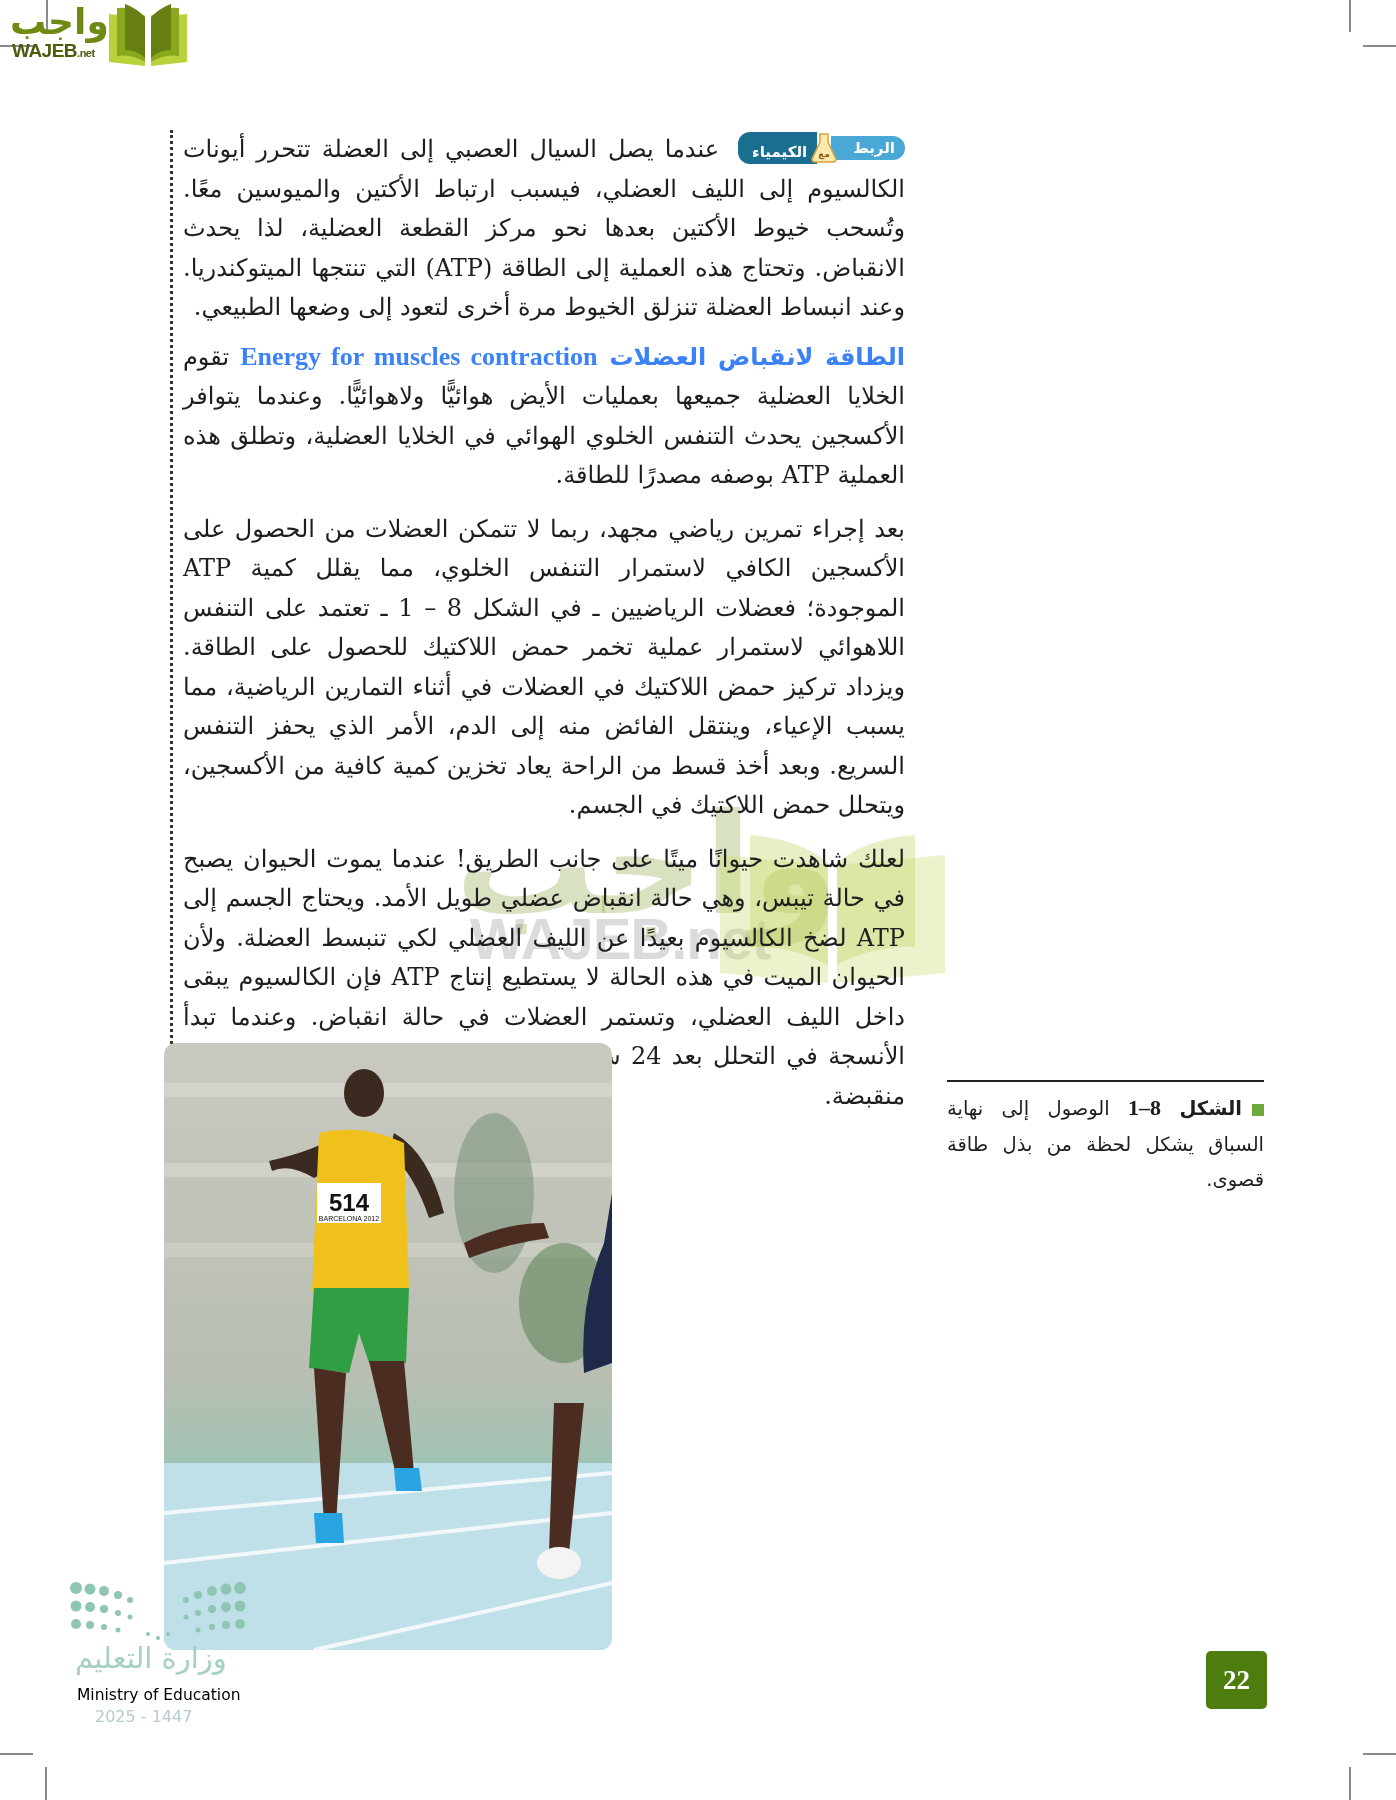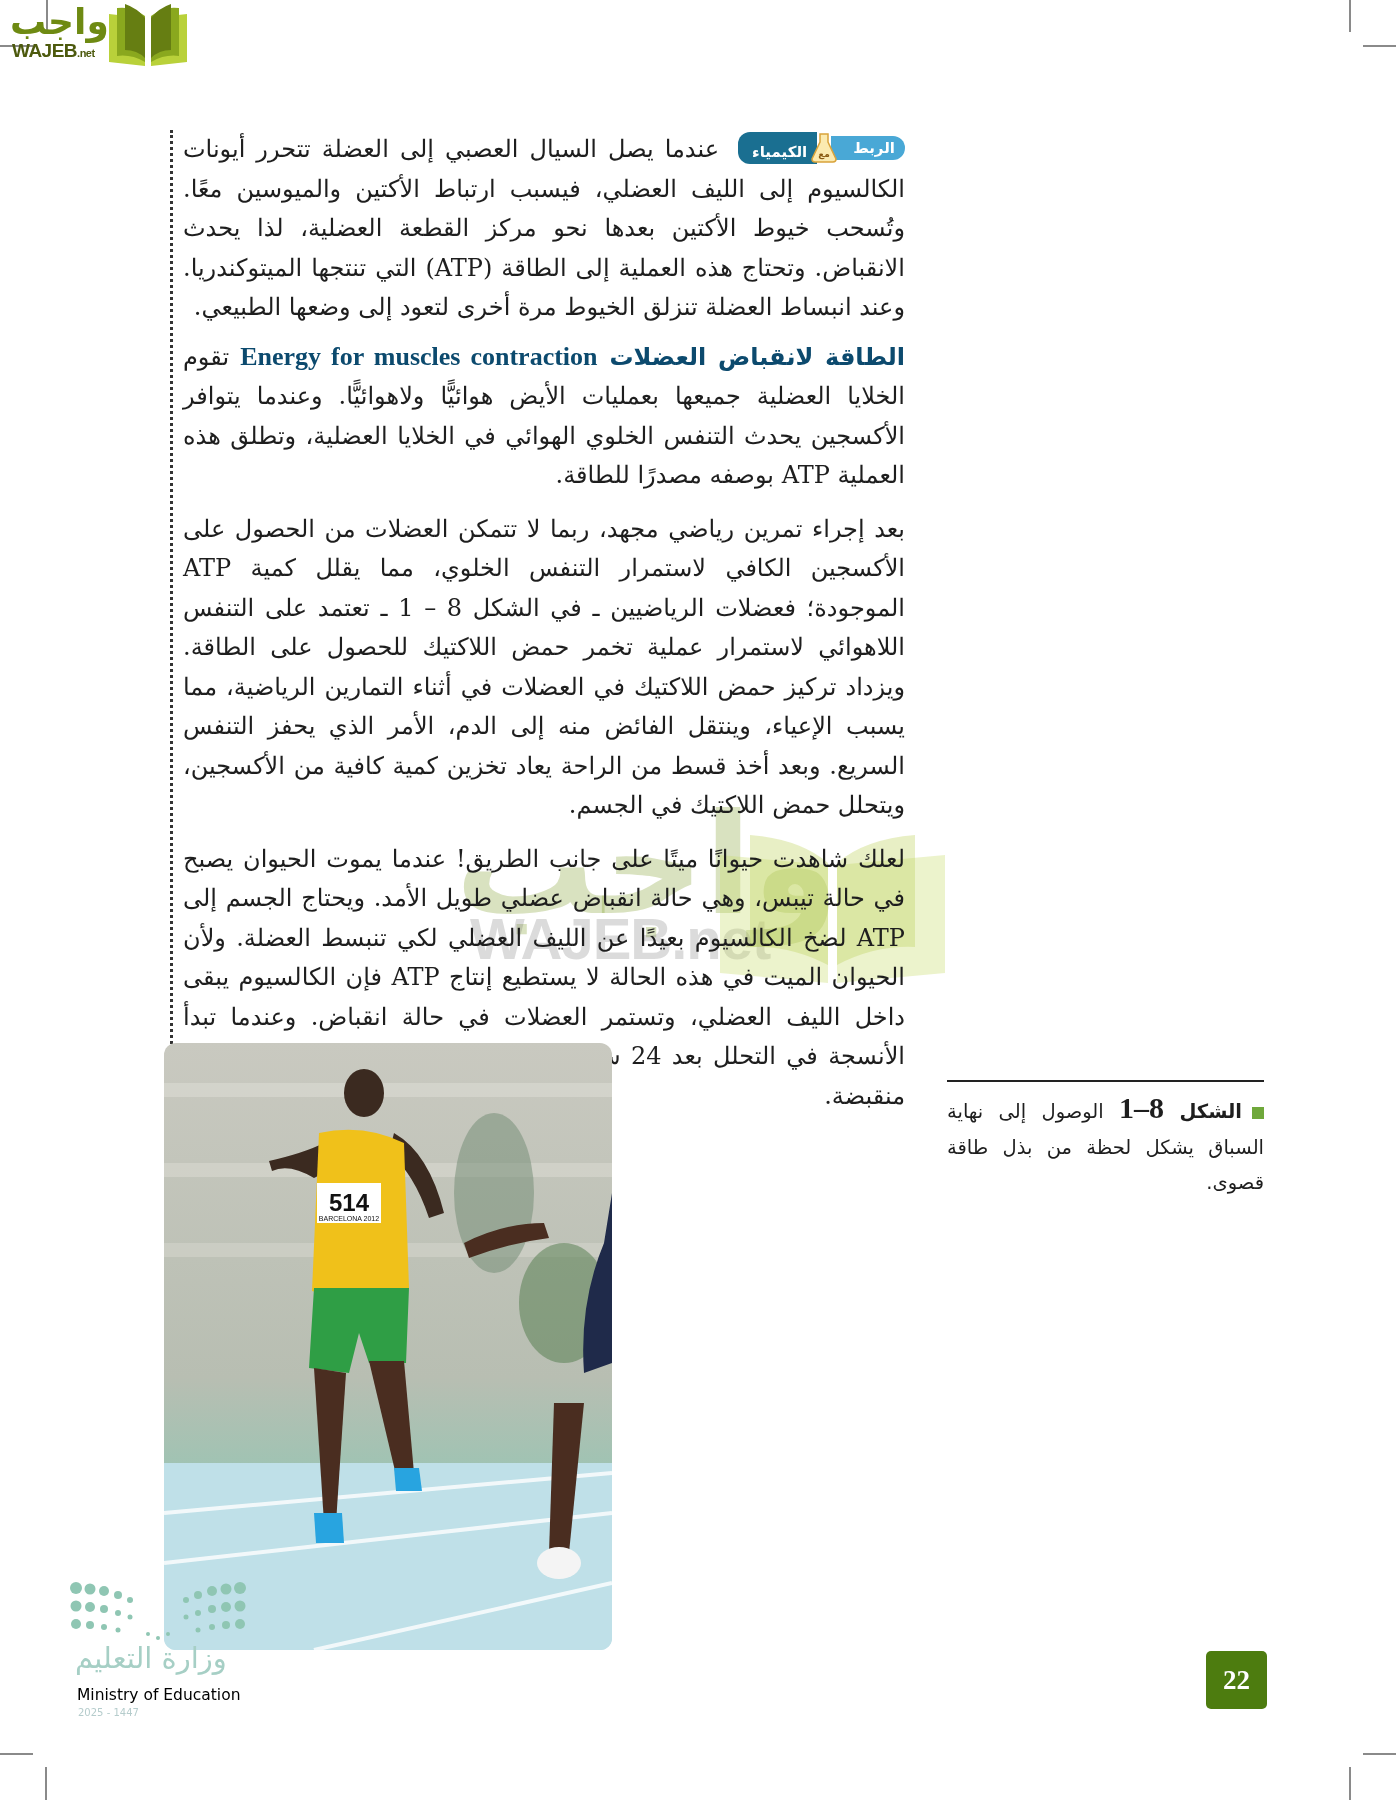--- a/index.html
+++ b/index.html
@@ -14,44 +14,44 @@
   .logo-en small { font-size:11px; }
   .book { left:107px; top:4px; width:82px; height:62px; }
   
   .col { left:183px; width:722px; direction:rtl; text-align:justify; font-size:24px; line-height:39.5px; }
   .col p { margin:0; text-align-last:right; }
   .dots { left:170px; top:130px; width:0; height:920px; border-left:3px dotted #333; }
   .badge { display:inline-flex; align-items:center; height:24px; vertical-align:middle; margin-left:8px; direction:rtl; font-family:"DejaVu Sans", sans-serif; font-weight:bold; font-size:15px; color:#fff; position:relative; top:-3px; }
   .badge .b1 { background:#49a8d6; padding:0 10px 0 22px; border-radius:12px 0 0 12px; border-radius:0 12px 12px 0; height:24px; line-height:24px; }
   .badge .flask { width:26px; height:30px; position:relative; margin:0 -6px; z-index:2; }
   .badge .b2 { background:#1a6f91; padding:8px 10px 0 14px; border-radius:12px 0 0 12px; height:24px; line-height:24px; }
-  .heading { color:#0c4a6e; font-weight:bold; font-family:"DejaVu Sans", sans-serif; }
+  .heading { color:#3b82f6; font-weight:bold; font-family:"DejaVu Sans", sans-serif; }
   .heading .en { font-family:"Liberation Serif", serif; font-size:26px; }
   
   .wm-ar { left:455px; top:790px; font-family:"DejaVu Sans", sans-serif; font-weight:bold; font-size:140px; color:rgba(120,150,30,0.28); direction:rtl; line-height:150px; }
   .wm-en { left:470px; top:905px; font-family:"Liberation Sans", sans-serif; font-weight:bold; font-size:58px; color:rgba(90,90,90,0.22); letter-spacing:-1px; }
   .wm-book { left:720px; top:835px; width:225px; height:148px; }
   
   .photo { left:164px; top:1043px; width:448px; height:607px; border-radius:12px; overflow:hidden; }
   
   .cap-rule { left:947px; top:1080px; width:317px; height:2px; background:#222; }
   .caption { left:947px; top:1090px; width:317px; direction:rtl; font-size:19.5px; line-height:35.5px; text-align:justify; font-family:"DejaVu Sans", sans-serif; }
   .caption p { margin:0; text-align-last:right; }
   .sq { display:inline-block; width:12px; height:12px; background:#6fa83b; margin-left:10px; vertical-align:middle; }
   .fig-label { font-weight:bold; }
-  .fig-num { font-family:"Liberation Serif", serif; font-weight:bold; font-size:30px; }
+  .fig-num { font-family:"Liberation Serif", serif; font-weight:bold; font-size:22px; }
   .q { font-weight:bold; }
   .q .verb { color:#1a7fa0; }
   
   .pagenum { left:1206px; top:1651px; width:61px; height:58px; background:#4d7c0f; border-radius:5px; color:#fff; font-family:"Liberation Serif", serif; font-weight:bold; font-size:27px; text-align:center; line-height:58px; }
   
   .min-dots { left:68px; top:1578px; width:180px; height:70px; }
   .min-ar { left:75px; top:1640px; width:170px; font-family:"DejaVu Sans", sans-serif; font-size:29px; color:#a6cfc5; direction:rtl; text-align:left; line-height:36px; }
   .min-en { left:77px; top:1686px; font-family:"DejaVu Sans", sans-serif; font-size:15.5px; color:#000000; }
-  .min-yr { left:78px; top:1707px; font-family:"DejaVu Sans", sans-serif; font-size:10px; color:#b5cccc;text-align:center; }
+  .min-yr { left:95px; top:1707px; font-family:"DejaVu Sans", sans-serif; font-size:16px; color:#b5cccc;text-align:center; }
 </style>
 </head>
 <body>
 
 <div class="crop" style="left:46px;top:0;width:2px;height:32px;"></div>
 <div class="crop" style="left:0;top:45px;width:33px;height:2px;"></div>
 <div class="crop" style="left:1349px;top:0;width:2px;height:32px;"></div>
 <div class="crop" style="left:1363px;top:45px;width:33px;height:2px;"></div>
 <div class="crop" style="left:0;top:1753px;width:33px;height:2px;"></div>
 <div class="crop" style="left:45px;top:1767px;width:2px;height:33px;"></div>

